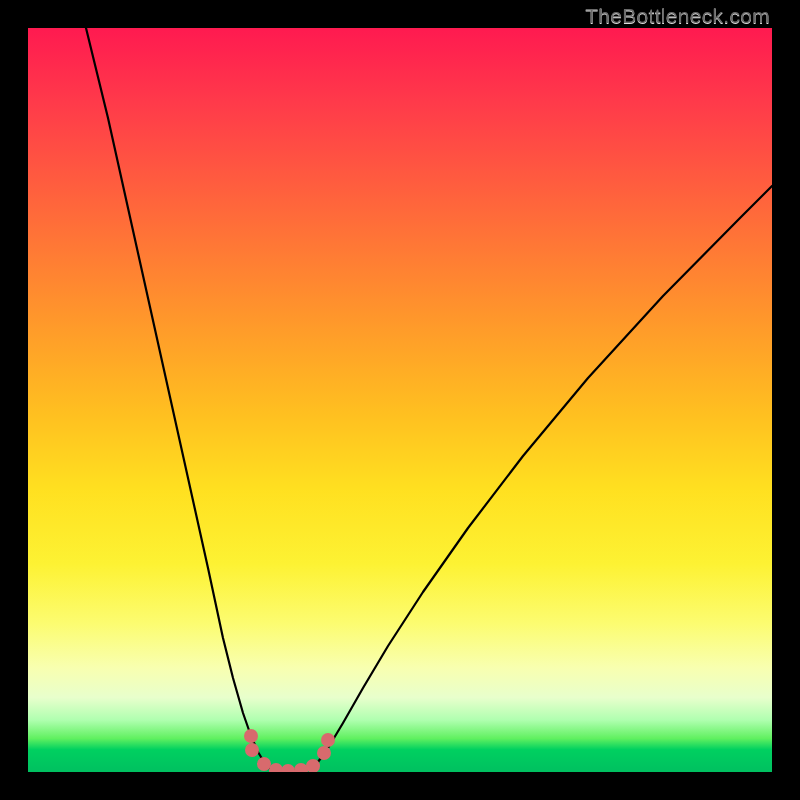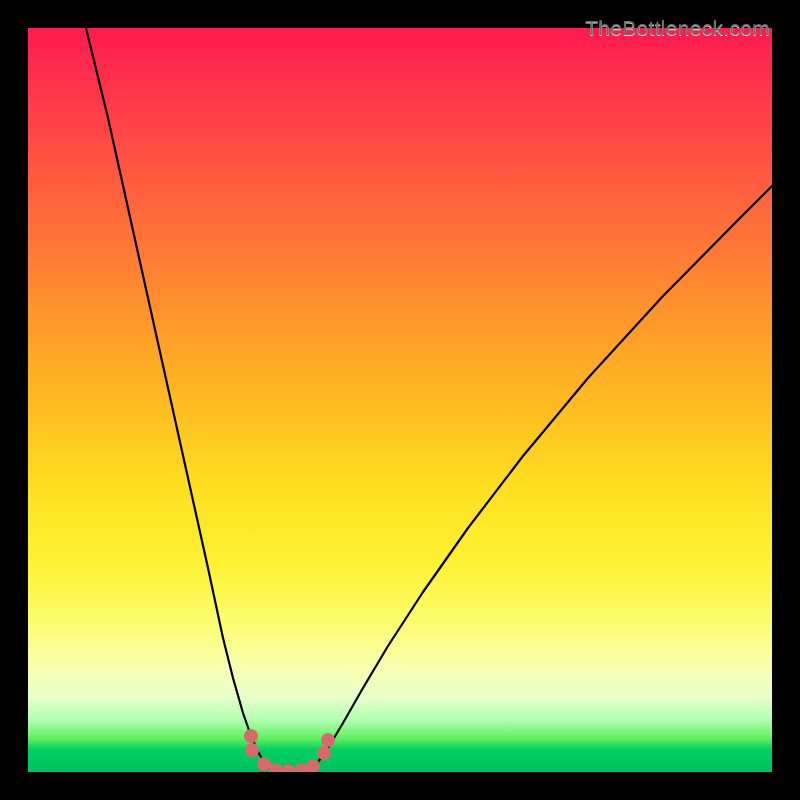--- a/index.html
+++ b/index.html
@@ -41,21 +41,21 @@
       #e8ffcc 90%,
       #b0ffb0 93%,
       #60f060 95.5%,
       #00d060 97%,
       #00c060 100%
     );
   }
   .watermark {
     position: absolute;
     right: 30px;
-    top: 16px;
+    top: 4px;
     color: #6a6a6a;
     font-family: Arial, Helvetica, sans-serif;
     font-size: 21px;
     font-weight: 500;
     letter-spacing: 0.3px;
     text-shadow: 0 1px 0 #ddd;
   }
   svg.curve {
     position: absolute;
     left: 0; top: 0;

